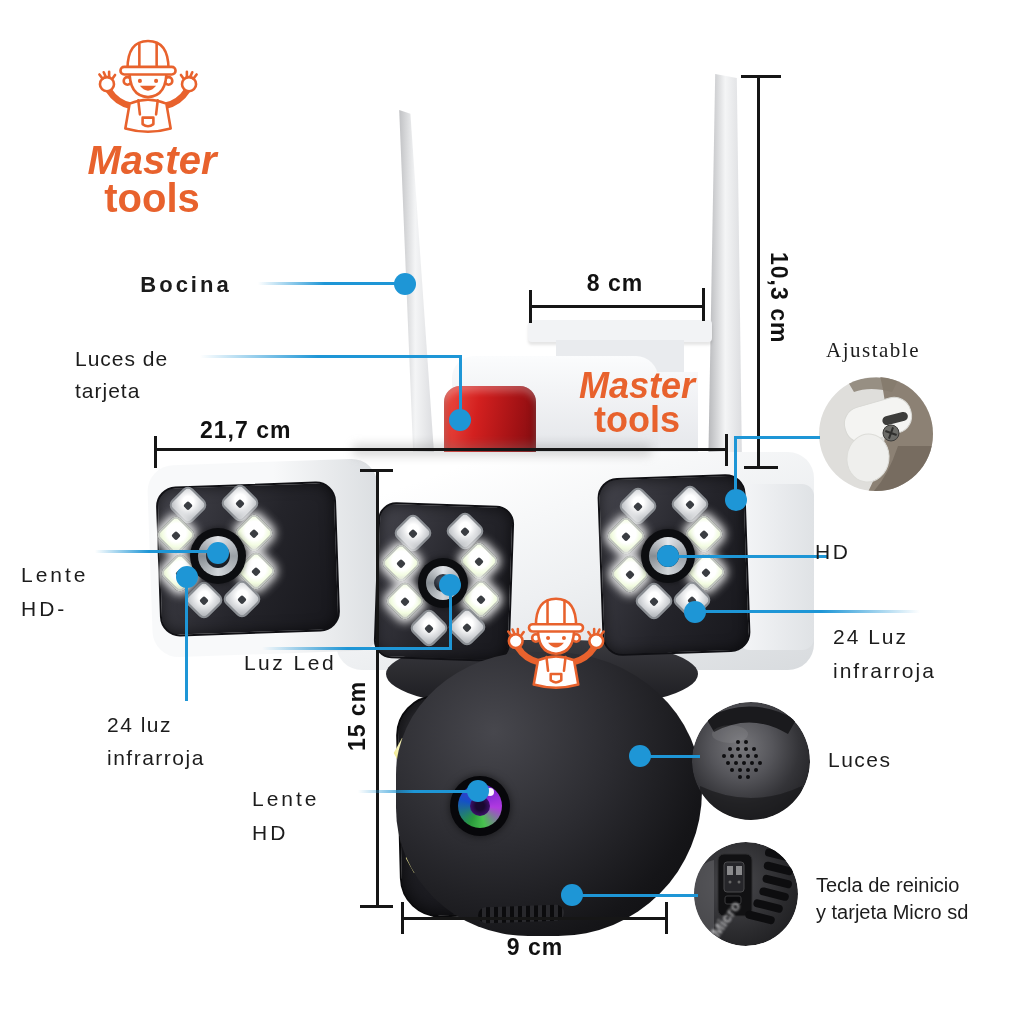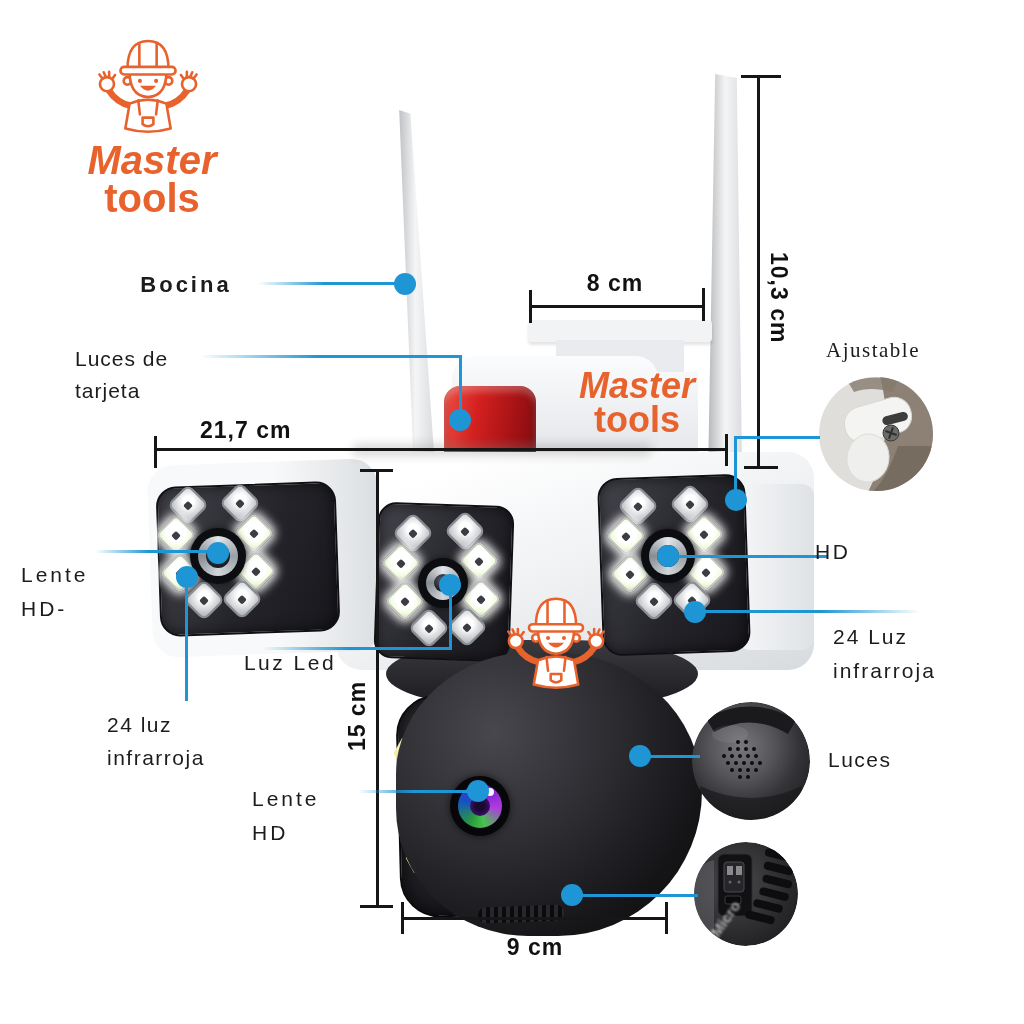--- a/index.html
+++ b/index.html
@@ -377,20 +377,24 @@
     <span class="ln">infrarroja</span>
   </div>
 
   <div class="lbl center" style="left:252px;top:782px;width:120px;line-height:34px;letter-spacing:3px;">
     <span class="ln">Lente</span>
     <span class="ln">HD</span>
   </div>
 
   <div class="lbl" style="left:828px;top:748px;letter-spacing:1.5px;">Luces</div>
 
+  <div class="lbl" style="left:816px;top:872px;font-size:20px;letter-spacing:0;line-height:27px;">
+    <span class="ln">Tecla de reinicio</span>
+    <span class="ln">y tarjeta Micro sd</span>
+  </div>
 
   <svg class="mascot-svg" style="left:92px;top:28px;" width="112" height="108" viewBox="0 0 100 100">
       <use href="#mascot"></use>
     </svg>
   <div class="brand" style="left:56px;top:140px;width:192px;">
     <span class="b1">Master</span>
     <span class="b2">tools</span>
   </div>
 
   <div class="brand mid" style="left:548px;top:368px;width:178px;">

